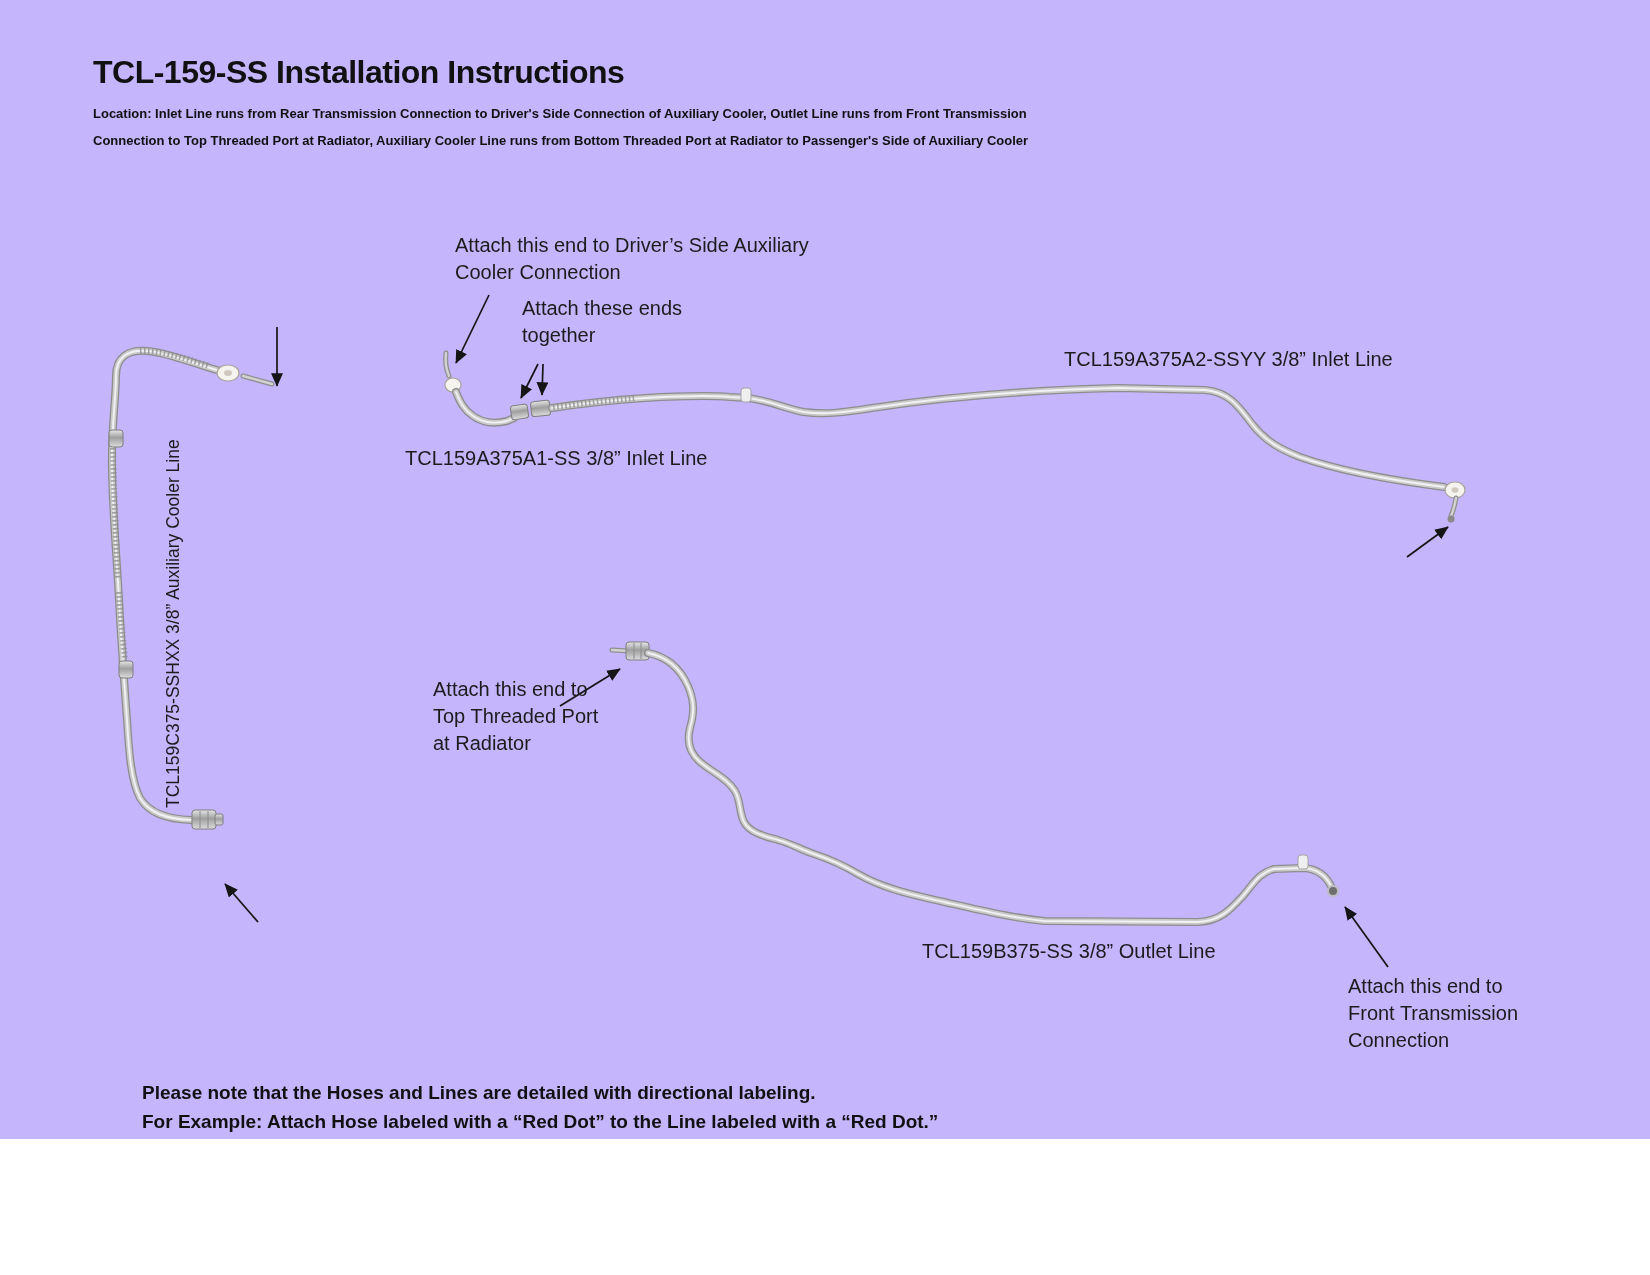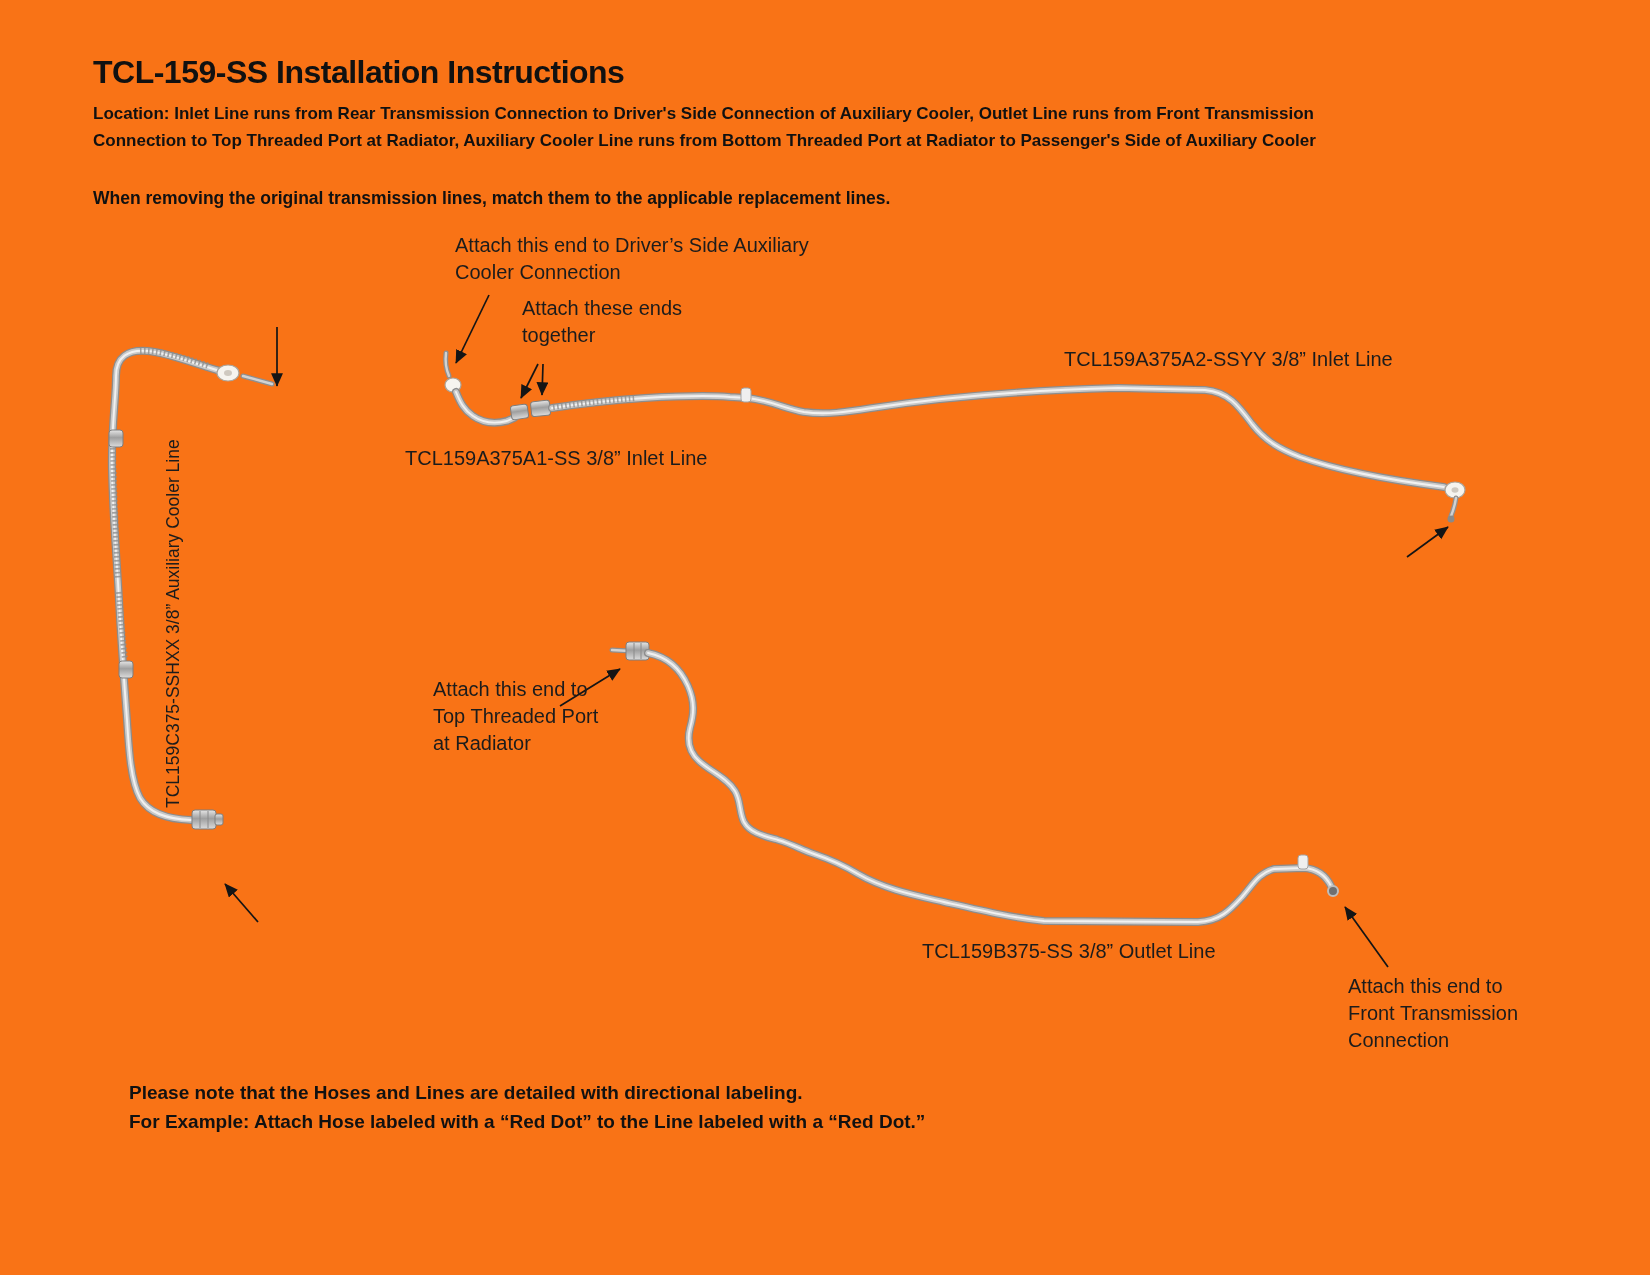--- a/index.html
+++ b/index.html
@@ -1,41 +1,41 @@
 <!DOCTYPE html>
 <html><head>
 <meta charset="utf-8">
 <style>
   html,body{margin:0;padding:0;background:#ffffff;}
   .page{
-    position:relative;width:1650px;height:1275px;background:#f97316;
+    position:relative;width:1650px;height:1139px;background:#c4b5fd;
     font-family:"Liberation Sans",sans-serif;color:#1b1b1b;overflow:hidden;
   }
   .title{
     position:absolute;left:93px;top:54px;margin:0;
     font-size:32px;font-weight:700;letter-spacing:-0.5px;color:#111;
   }
   .location{
     position:absolute;left:93px;top:100px;margin:0;width:1380px;
-    font-size:17px;font-weight:700;line-height:27px;white-space:pre-line;color:#111;
+    font-size:13px;font-weight:700;line-height:27px;white-space:pre-line;color:#111;
   }
   .intro{
     position:absolute;left:93px;top:188px;margin:0;width:1200px;
     font-size:17.5px;font-weight:700;color:#111;
   }
   .lbl{
     position:absolute;font-size:20px;line-height:27px;color:#1c1c1c;
     white-space:pre-line;
   }
   .lbl-vert{
     position:absolute;left:163px;top:808px;width:422px;
     transform:rotate(-90deg);transform-origin:0 0;
     font-size:17.5px;color:#1c1c1c;white-space:nowrap;
   }
-  .footer{position:absolute;left:129px;top:1078px;}
+  .footer{position:absolute;left:142px;top:1078px;}
   .footer p{margin:0;font-size:19px;font-weight:700;line-height:29px;color:#111;}
   svg{position:absolute;left:0;top:0;}
   .t-outer{fill:none;stroke:#8d8d8d;stroke-width:8;stroke-linecap:round;stroke-linejoin:round;}
   .t-mid{fill:none;stroke:#c9c9c9;stroke-width:5.4;stroke-linecap:round;stroke-linejoin:round;}
   .t-hi{fill:none;stroke:#f1f1f1;stroke-width:1.9;stroke-linecap:round;stroke-linejoin:round;}
   .t-thin-outer{fill:none;stroke:#909090;stroke-width:5;stroke-linecap:round;}
   .t-thin-mid{fill:none;stroke:#d2d2d2;stroke-width:2.4;stroke-linecap:round;}
   .braid{fill:none;stroke:#8f8f8f;stroke-width:6;stroke-dasharray:1.6 2.4;opacity:.8;}
   .arrow{stroke:#151515;stroke-width:1.7;fill:none;marker-end:url(#ah);}
   .nut{fill:url(#nutGrad);stroke:#7e7e7e;stroke-width:1;}
@@ -45,21 +45,20 @@
   .clip{fill:#efefef;stroke:#a5a5a5;stroke-width:1;}
 </style>
 </head>
 <body>
 
 <div class="page">
 
   <h1 class="title">TCL-159-SS Installation Instructions</h1>
   <p class="location">Location: Inlet Line runs from Rear Transmission Connection to Driver's Side Connection of Auxiliary Cooler, Outlet Line runs from Front Transmission
 Connection to Top Threaded Port at Radiator, Auxiliary Cooler Line runs from Bottom Threaded Port at Radiator to Passenger's Side of Auxiliary Cooler</p>
-  <p class="intro">When removing the original transmission lines, match them to the applicable replacement lines.</p>
 
   <svg width="1650" height="1275" viewBox="0 0 1650 1275">
     <defs>
       <marker id="ah" markerWidth="10" markerHeight="9" refX="7.5" refY="3.5" orient="auto">
         <path d="M0,0 L8,3.5 L0,7 z" fill="#151515"></path>
       </marker>
       <linearGradient id="nutGrad" x1="0" y1="0" x2="0" y2="1">
         <stop offset="0" stop-color="#e6e6e6"></stop>
         <stop offset="0.45" stop-color="#9f9f9f"></stop>
         <stop offset="1" stop-color="#dcdcdc"></stop>

